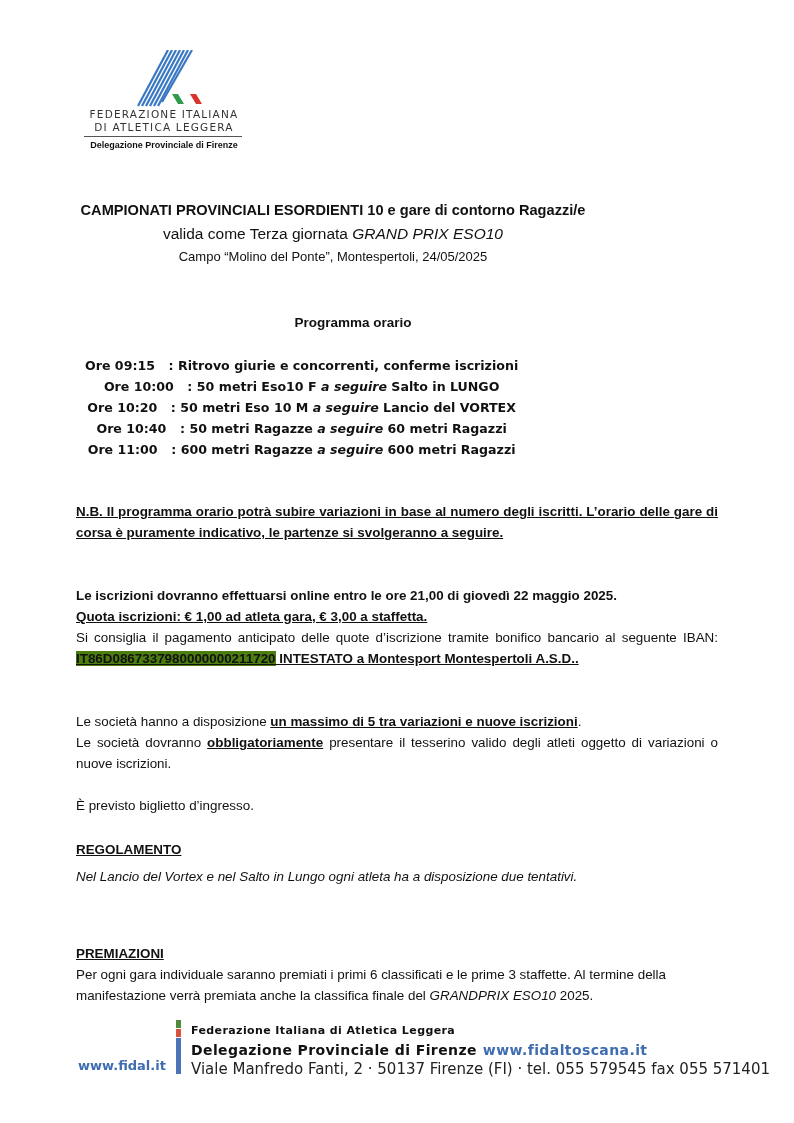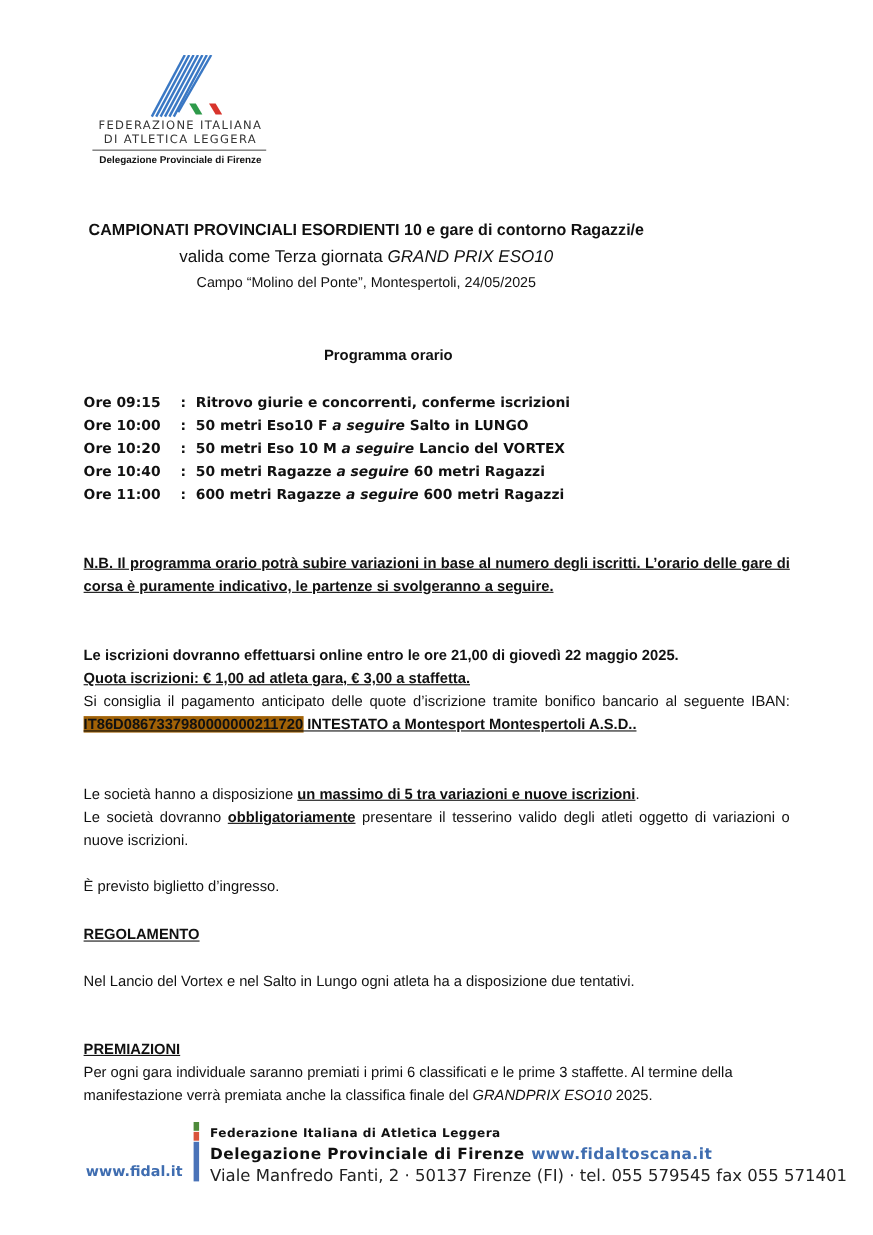--- a/index.html
+++ b/index.html
@@ -14,31 +14,31 @@
   .logo-rule { position: absolute; left: 6px; top: 88px; width: 158px; border-top: 1px solid #555; }
   .logo-sub { position: absolute; left: 0; top: 92px; width: 172px; text-align: center; font-size: 9px; font-weight: bold; color: #111; }
 
   .title { left: 0; width: 666px; text-align: center; }
   .t1 { top: 202px; font-weight: bold; font-size: 14.6px; }
   .t2 { top: 225px; font-size: 15.5px; }
   .t3 { top: 249px; font-size: 13px; }
   .section-title { top: 315px; left: 0; width: 706px; text-align: center; font-weight: bold; font-size: 13.5px; }
 
   .sched { left: 76px; top: 355px; font-family: "DejaVu Sans", sans-serif; font-weight: bold; font-size: 12.6px; line-height: 21px; }
-  .sched-row { white-space: nowrap; }
+  .sched-row { white-space: nowrap; text-align: center; }
   .sched-row .time { display: inline-block; width: 88px; }
   .sched-row .sep { display: inline-block; width: 14px; }
   .it { font-style: italic; }
 
   .body { left: 76px; width: 642px; font-size: 13.4px; line-height: 21px; }
   .nb { top: 501px; font-weight: bold; text-decoration: underline; text-align: justify; }
   .b { font-weight: bold; }
   .u { text-decoration: underline; }
   .just { text-align: justify; }
-  .hl { background: #a16207; }
+  .hl { background: #4d7c0f; }
   p { margin: 0; }
 
   .footer { left: 78px; top: 1018px; width: 560px; height: 60px; }
   .f-bar-g { position: absolute; left: 98px; top: 2px; width: 5px; height: 8px; background: #4e8a3a; }
   .f-bar-r { position: absolute; left: 98px; top: 11px; width: 5px; height: 8px; background: #d9533a; }
   .f-bar-b { position: absolute; left: 98px; top: 20px; width: 5px; height: 36px; background: #4a73b8; }
   .f-site { position: absolute; left: 0; top: 40px; font-family: "DejaVu Sans", sans-serif; font-size: 13px; font-weight: bold; color: #3f6db0; }
   .f-l1, .f-l2, .f-l3 { position: absolute; left: 113px; white-space: nowrap; font-family: "DejaVu Sans", sans-serif; }
   .f-l1 { top: 6px; font-size: 11px; font-weight: bold; letter-spacing: 0.4px; }
   .f-l2 { top: 24px; font-size: 14px; font-weight: bold; letter-spacing: 0.4px; }
@@ -109,21 +109,21 @@
     <span>Le società hanno a disposizione </span><span class="b u">un massimo di 5 tra variazioni e nuove iscrizioni</span><span>.</span>
   </p>
   <p class="just">
     <span>Le società dovranno </span><span class="b u">obbligatoriamente</span><span> presentare il tesserino valido degli atleti oggetto di variazioni o nuove iscrizioni.</span>
   </p>
   <p style="margin-top:21px;">È previsto biglietto d’ingresso.</p>
 </div>
 
 <div class="abs body" style="top:839px;">
   <p class="b u">REGOLAMENTO</p>
-  <p style="margin-top:21px;">Nel Lancio del Vortex e nel Salto in Lungo ogni atleta ha a disposizione due tentativi.</p>
+  <p style="margin-top:6px;font-style:italic;">Nel Lancio del Vortex e nel Salto in Lungo ogni atleta ha a disposizione due tentativi.</p>
 </div>
 
 <div class="abs body" style="top:943px;">
   <p class="b u">PREMIAZIONI</p>
   <p>
     <span>Per ogni gara individuale saranno premiati i primi 6 classificati e le prime 3 staffette. Al termine della manifestazione verrà premiata anche la classifica finale del </span><span class="it">GRANDPRIX ESO10</span><span> 2025.</span>
   </p>
 </div>
 
 <div class="abs footer">

